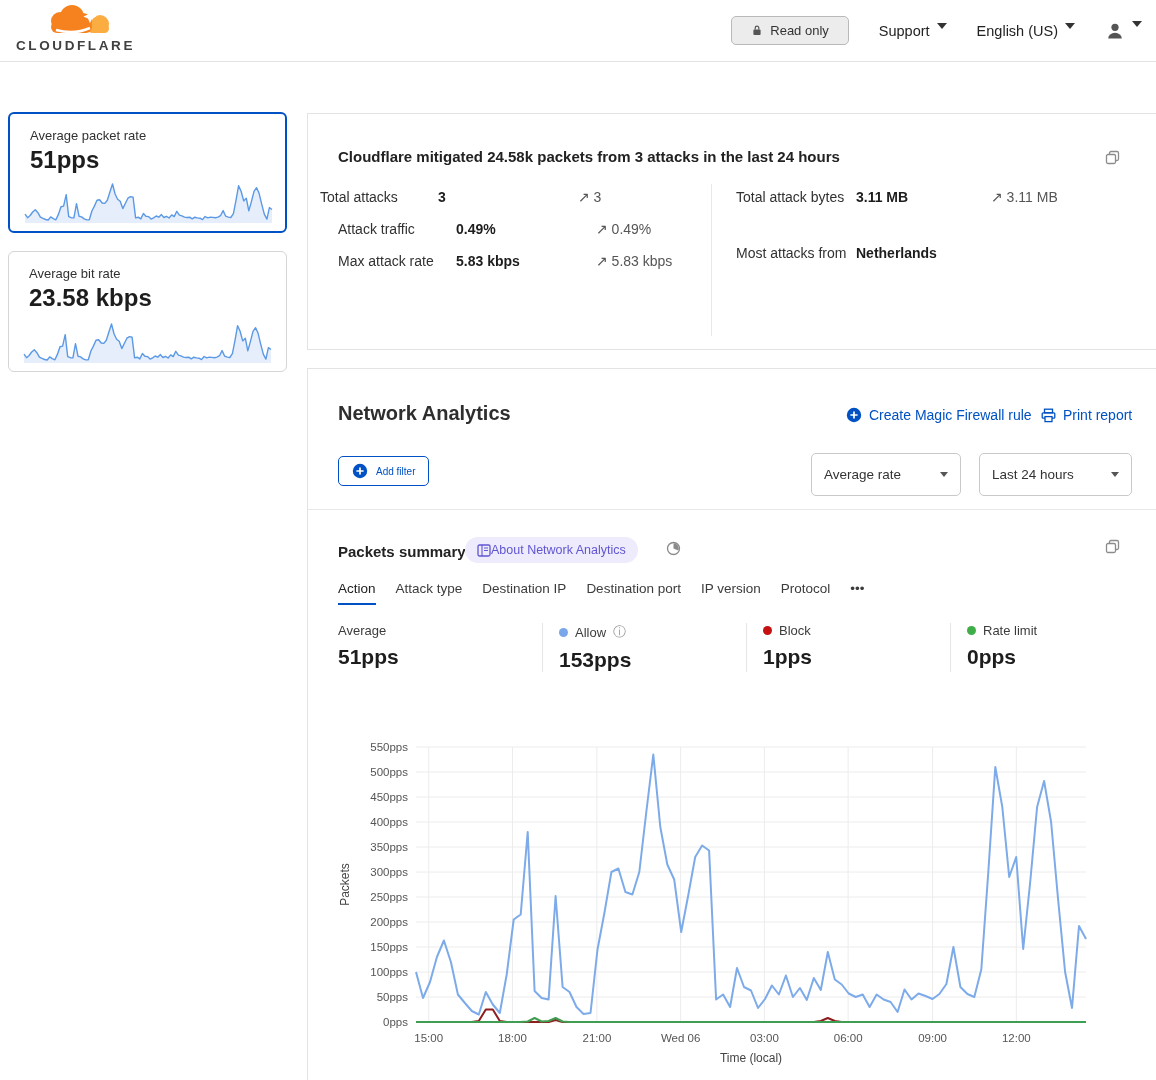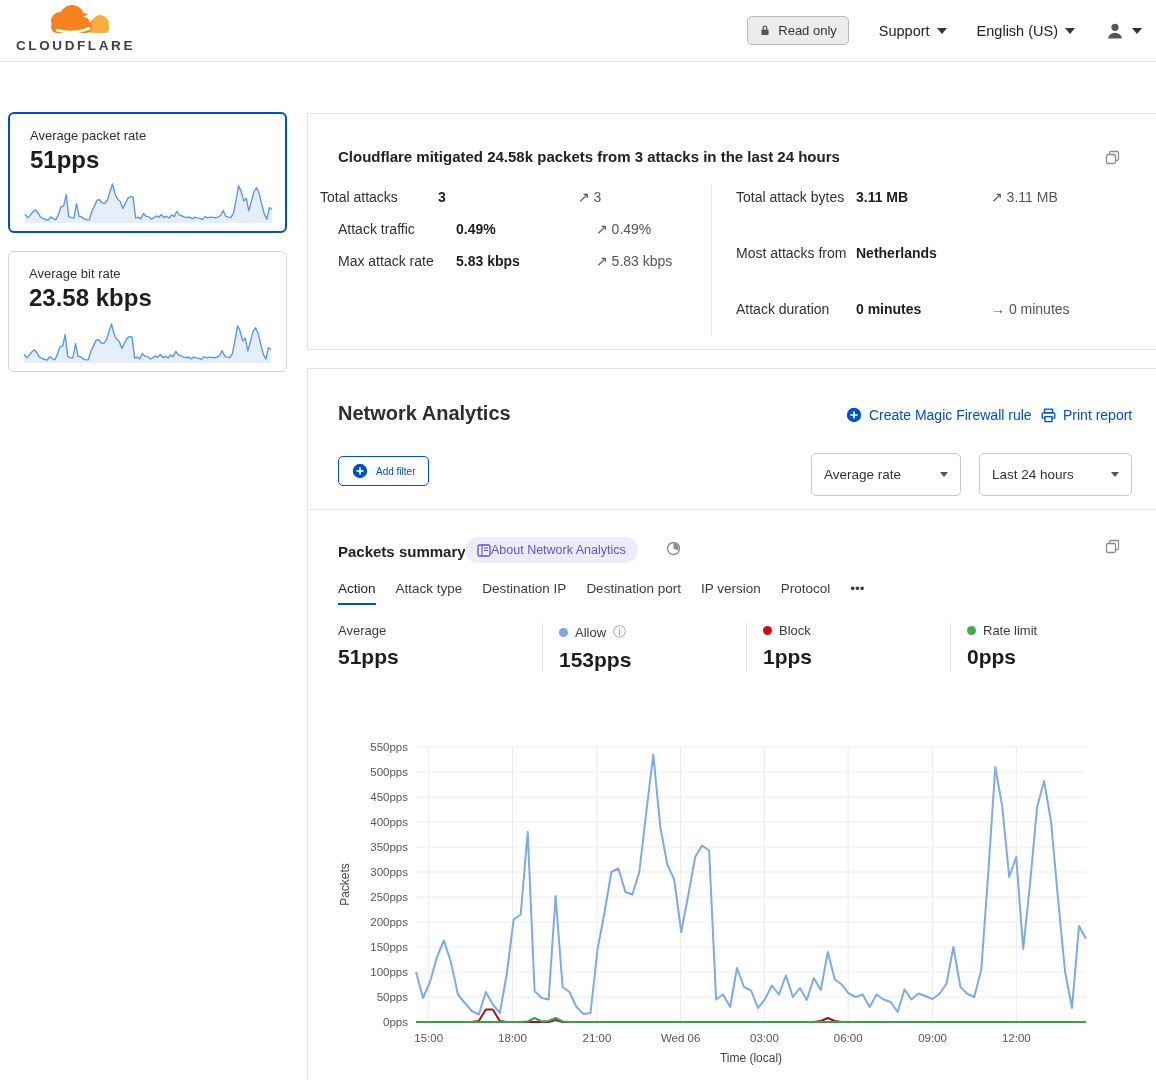--- a/index.html
+++ b/index.html
@@ -5,22 +5,22 @@
   html,body{margin:0;padding:0;background:#fff}
   #app{position:relative;width:1156px;height:1080px;background:#fff;overflow:hidden;
        font-family:"Liberation Sans",sans-serif;color:#313131}
 
   
   .hdr{position:absolute;top:0;left:0;right:0;height:61px;background:#fff;border-bottom:1px solid #e2e2e2}
   .logo{position:absolute;left:16px;top:2px;width:120px}
   .logo-text{font-size:13.5px;font-weight:700;letter-spacing:2.6px;color:#404041;margin-top:-4px}
   .hdr-right{position:absolute;right:14px;top:0;height:61px;display:flex;align-items:center;gap:30px}
   .readonly{display:flex;align-items:center;gap:7px;background:#ececec;border:1px solid #b9b9b9;
-            border-radius:5px;padding:6px 11px;font-size:13px;color:#333}
-  .hdr-item{display:flex;align-items:center;gap:7px;font-size:14.5px;color:#222;cursor:pointer}
+            border-radius:5px;padding:6px 19px;font-size:13px;color:#333}
+  .hdr-item{display:flex;gap:7px;font-size:14.5px;color:#222;cursor:pointer}
   .car{width:0;height:0;border-left:5px solid transparent;border-right:5px solid transparent;border-top:6px solid #333}
 
   
   .mcard{position:absolute;left:8px;width:279px;height:121px;background:#fff;
          border:1px solid #d5d5d5;border-radius:6px;cursor:pointer;box-sizing:border-box}
   .mcard.sel{border:2px solid #0051c3}
   .mcard .lb{margin:14px 0 0 20px;font-size:13px;color:#313131}
   .mcard .val{margin:3px 0 0 20px;font-size:24px;font-weight:700;color:#1d1d1d}
   .spark{position:absolute;left:14px;bottom:7px}
 
@@ -156,25 +156,20 @@
 
   <div class="srow" style="left:428px;top:75px">
     <span class="sl" style="width:120px">Total attack bytes</span>
     <span class="sv" style="width:135px">3.11 MB</span>
     <span class="st">↗ 3.11 MB</span>
   </div>
   <div class="srow" style="left:428px;top:131px">
     <span class="sl" style="width:120px">Most attacks from</span>
     <span class="sv" style="width:135px">Netherlands</span>
     <span class="st"></span>
-  </div>
-  <div class="srow" style="left:428px;top:187px">
-    <span class="sl" style="width:120px">Attack duration</span>
-    <span class="sv" style="width:135px">0 minutes</span>
-    <span class="st">→ 0 minutes</span>
   </div>
 </div>
 
 <div class="panel" id="panel2">
   <div class="natitle">Network Analytics</div>
 
   <div class="blulink" style="left:538px;top:38px">
     <svg width="16" height="16" viewBox="0 0 16 16">
       <circle cx="8" cy="8" r="7.2" fill="#0051c3"></circle>
       <path d="M8 4.4 v7.2 M4.4 8 h7.2" stroke="#fff" stroke-width="1.7"></path>

